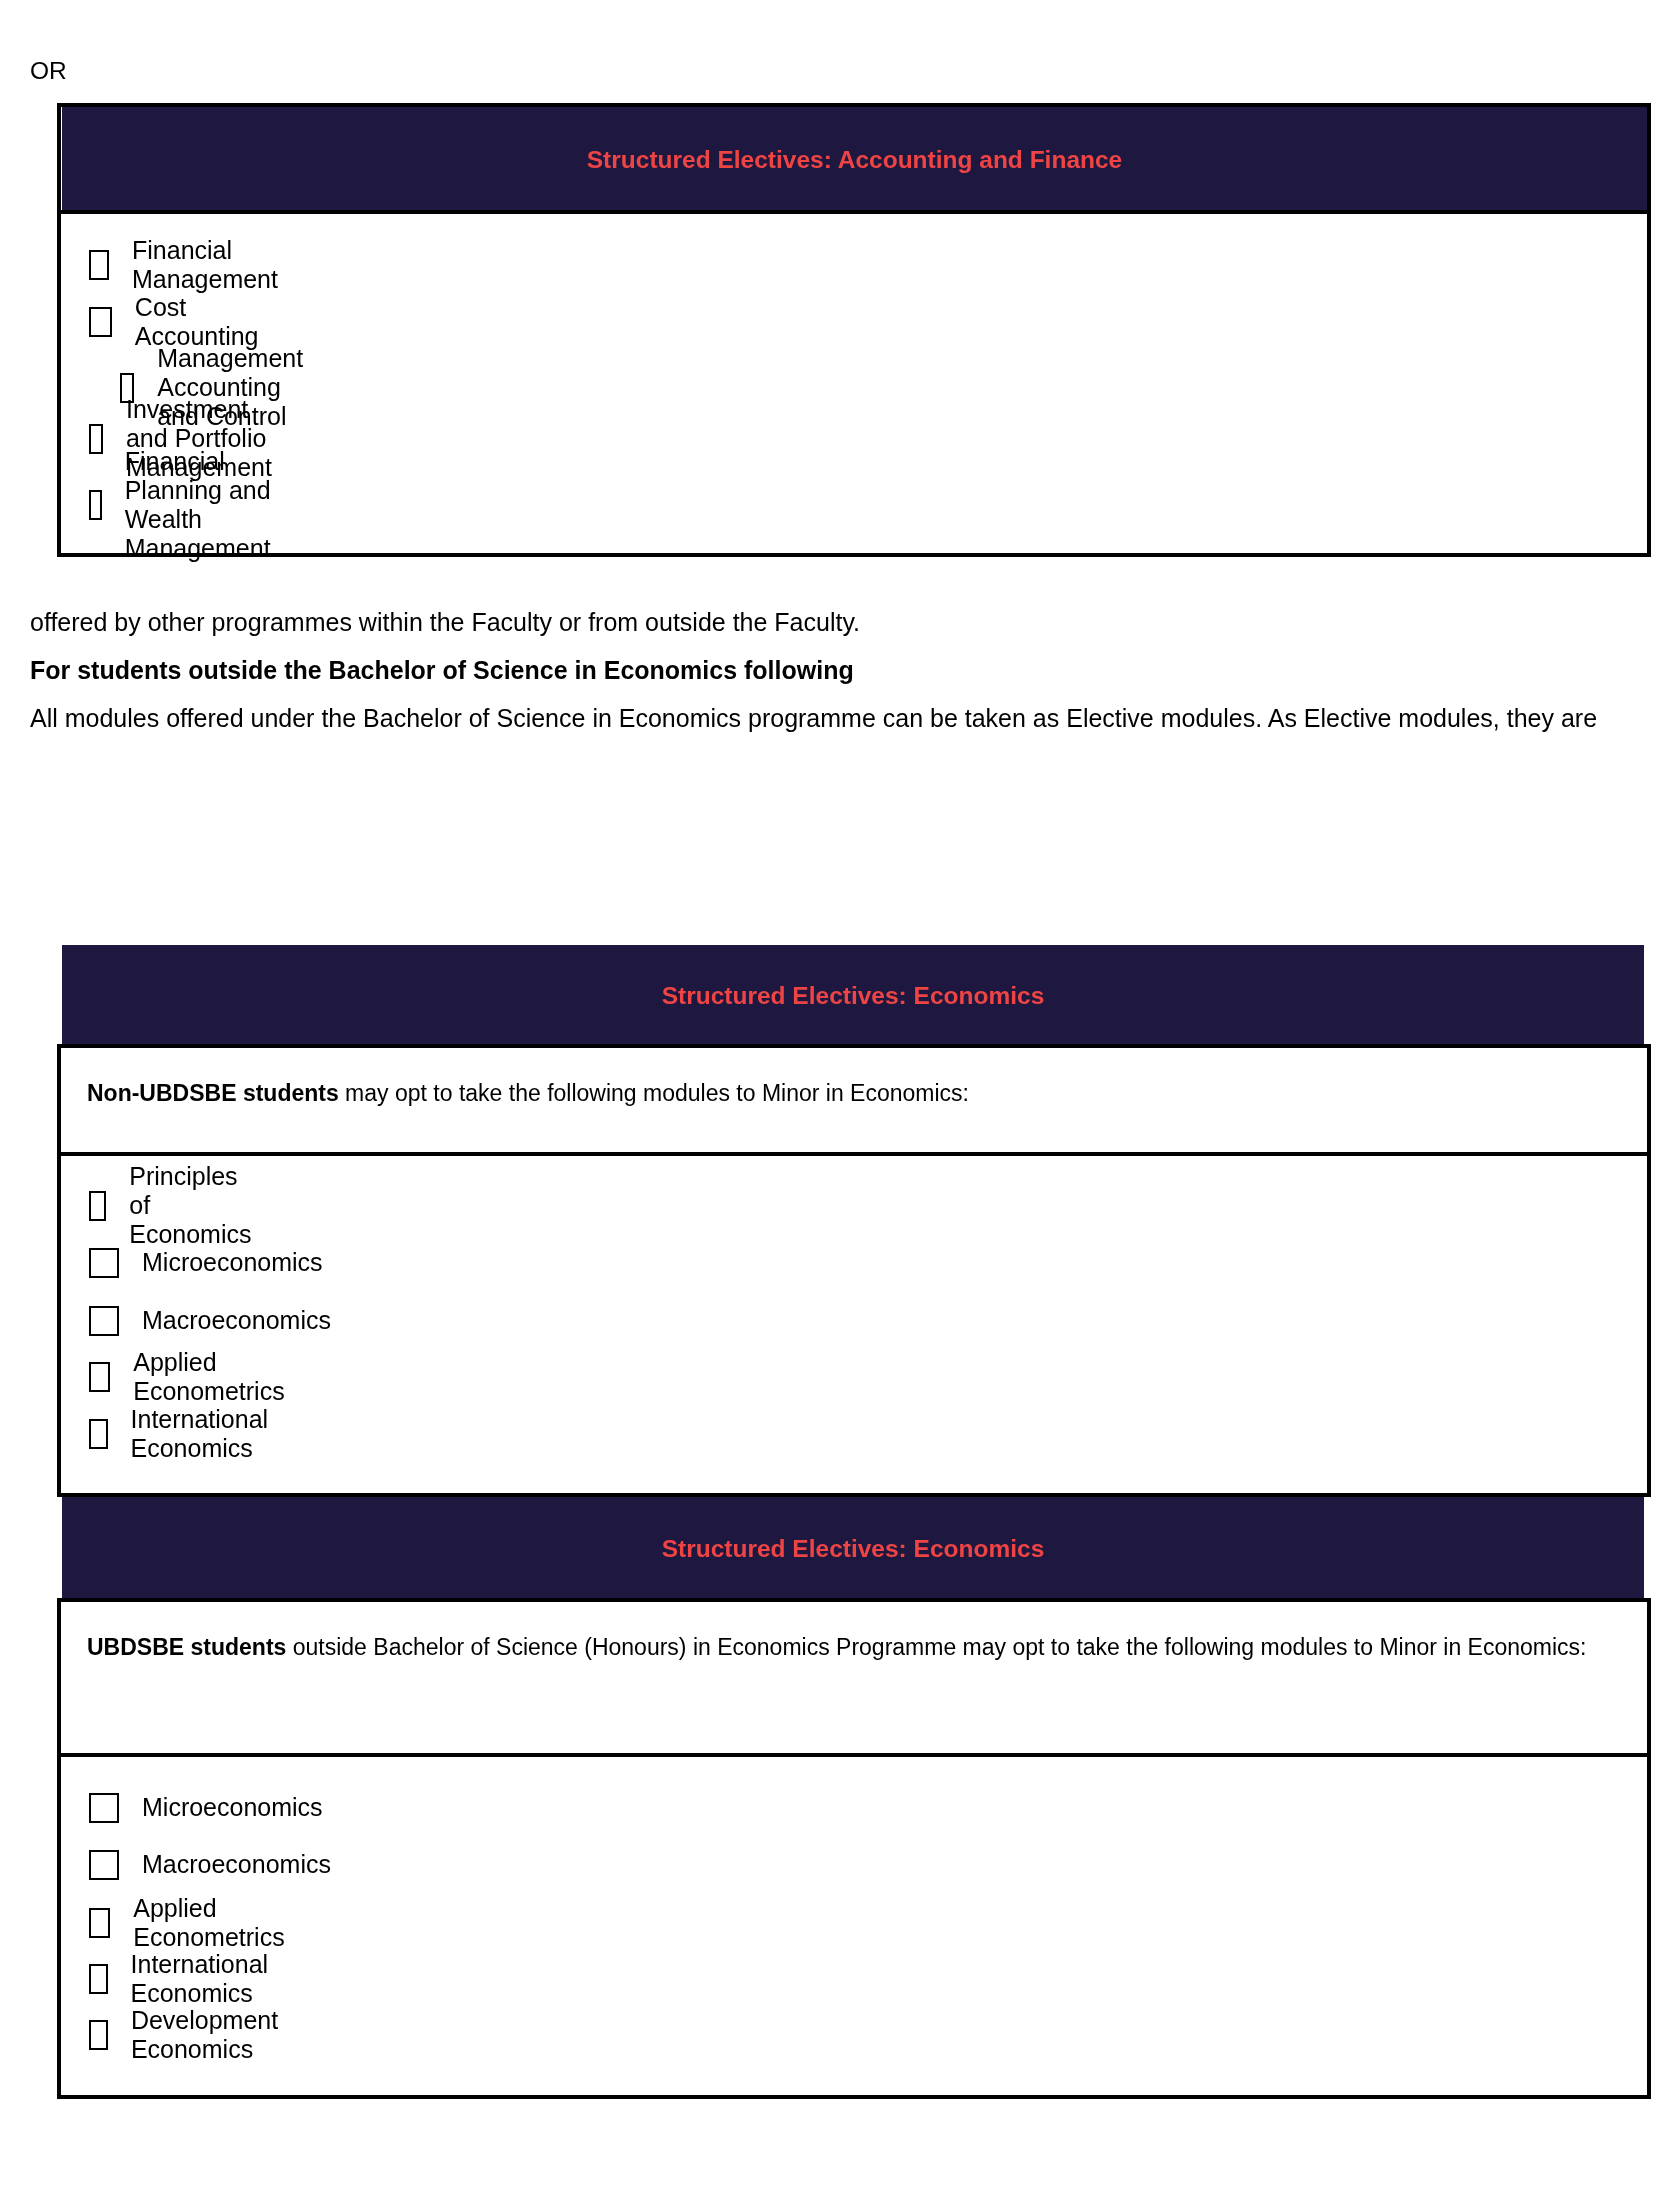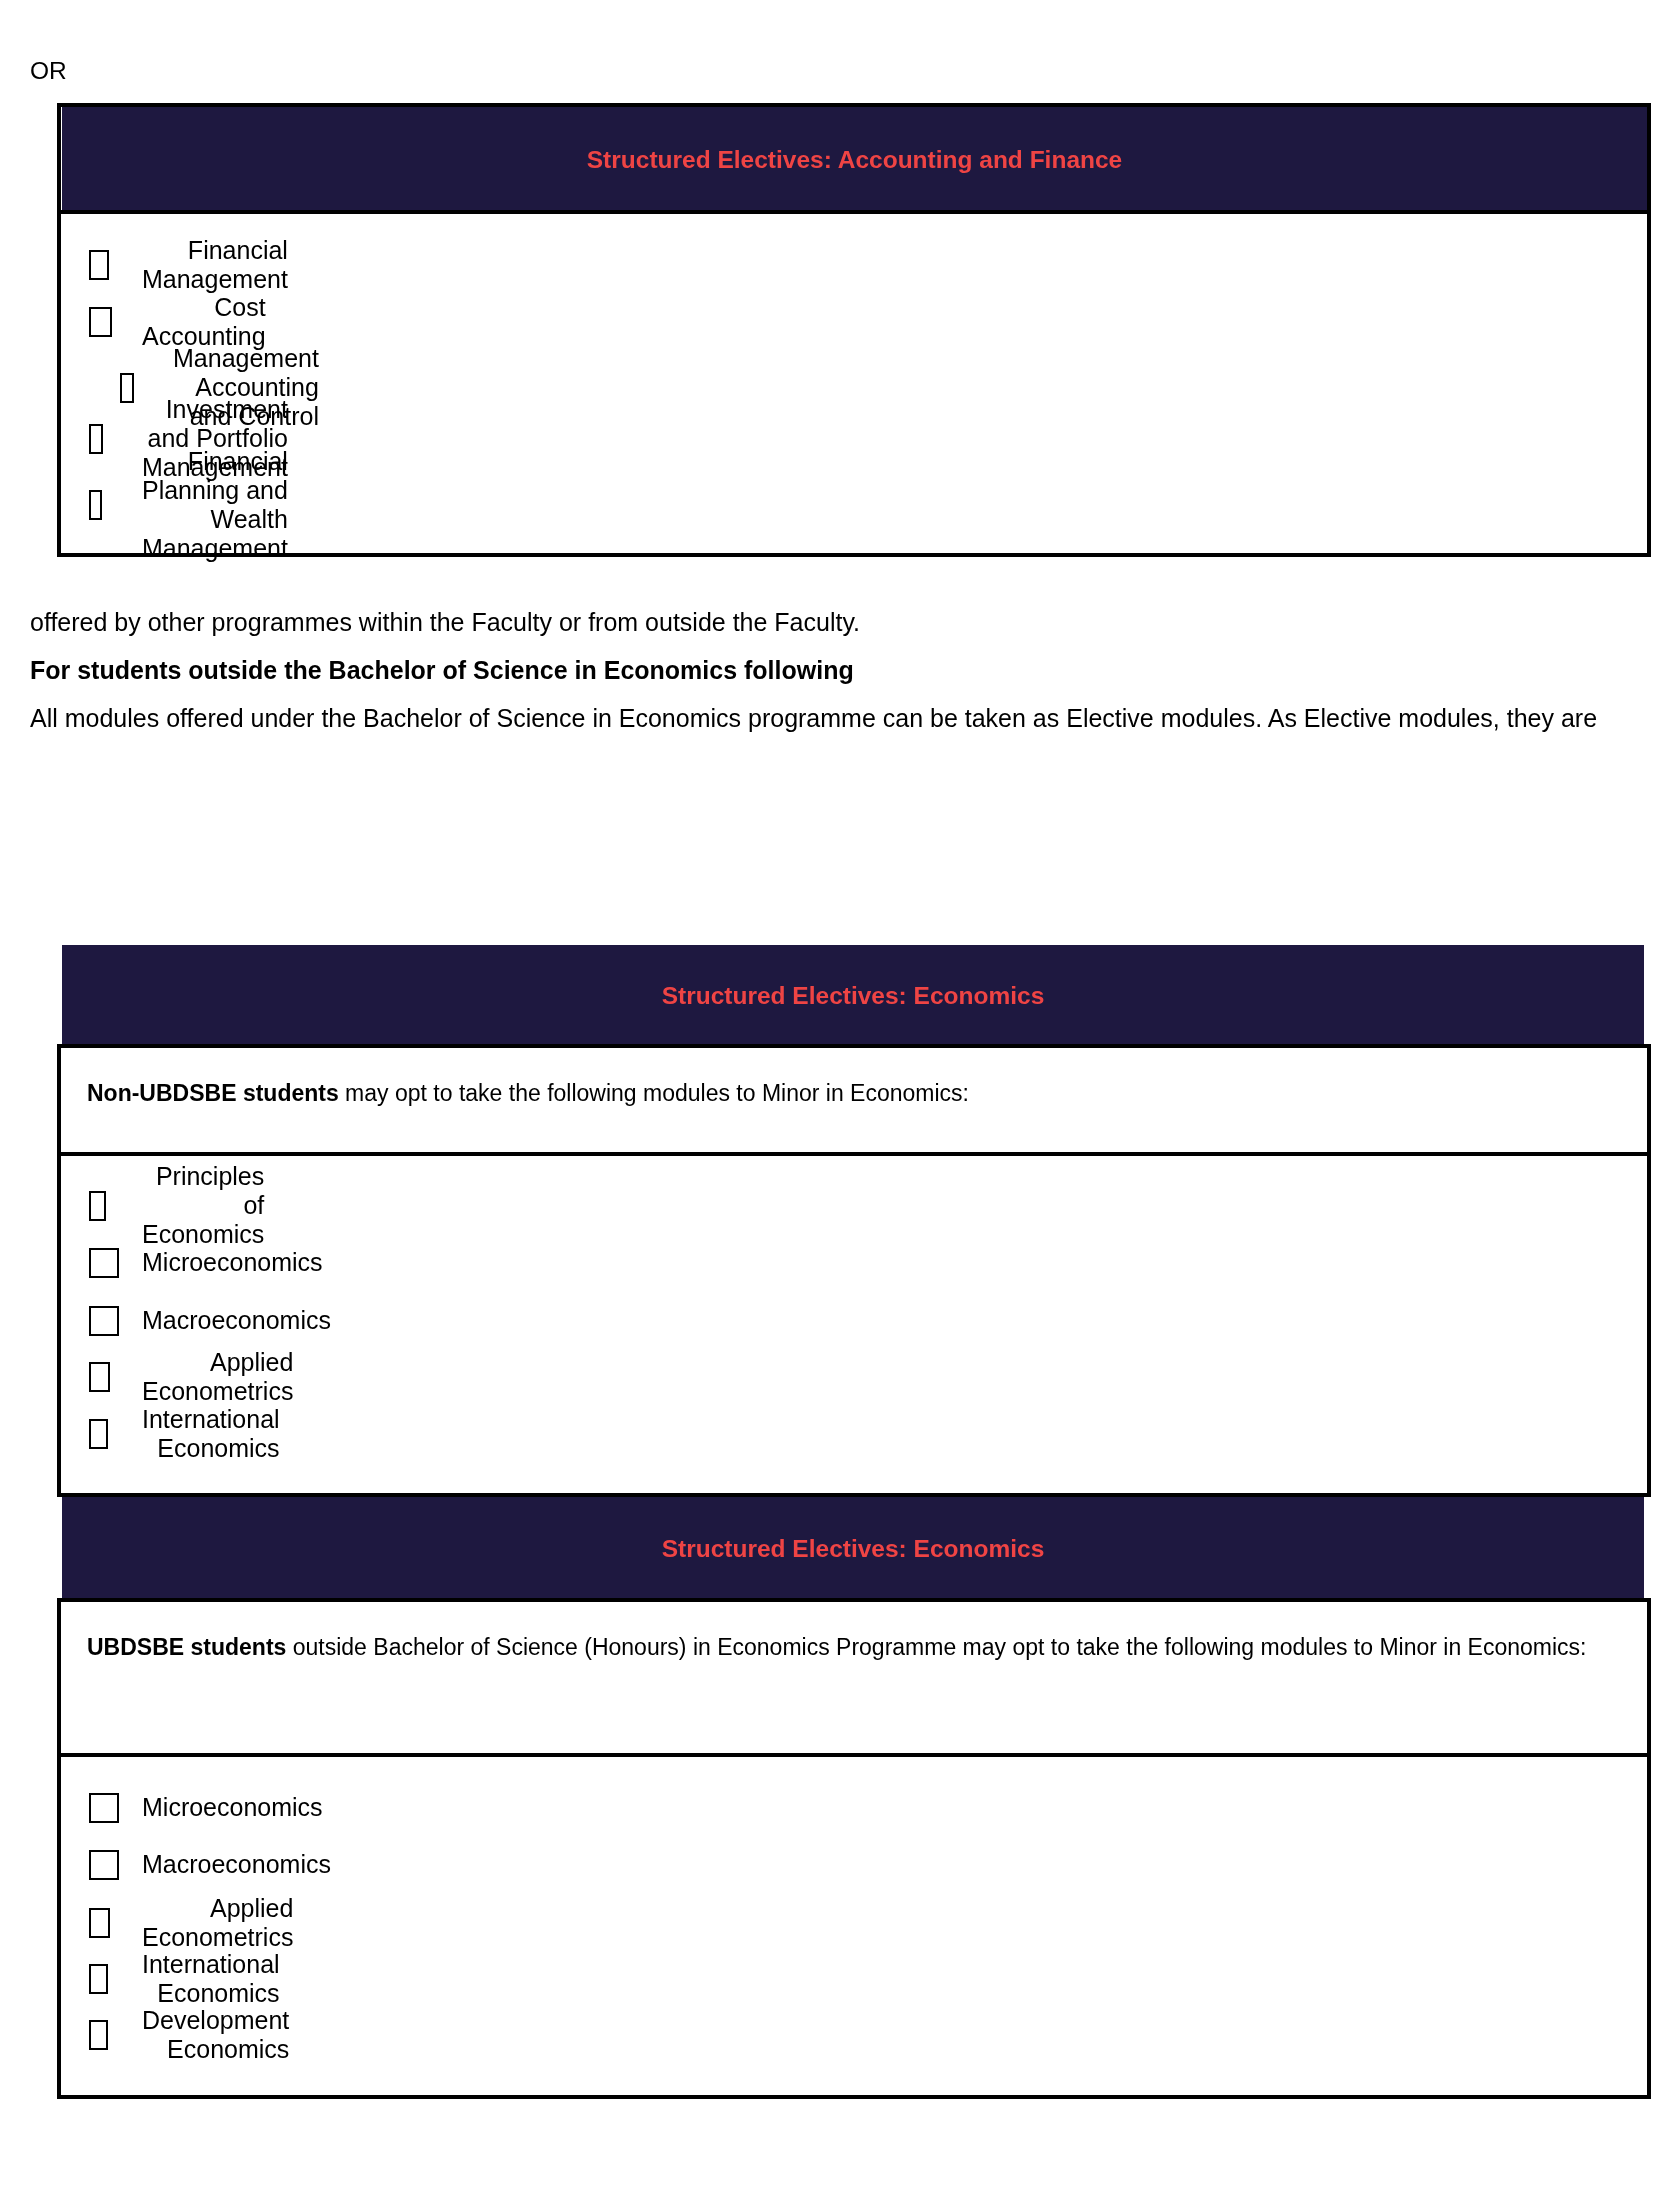--- a/index.html
+++ b/index.html
@@ -3,21 +3,21 @@
 <meta charset="utf-8">
 <style>
   html, body { margin:0; padding:0; background:#ffffff; }
   body { width:1677px; height:2205px; position:relative; overflow:hidden;
          font-family:"Liberation Sans", sans-serif; color:#000; }
   .abs { position:absolute; }
   .or { left:30px; top:57px; font-size:24.5px; }
   .box { position:absolute; border:4.2px solid #000; background:#fff; box-sizing:border-box; }
   .hdr { position:absolute; background:#1e1840; color:#ef4444; font-weight:bold; font-size:24.5px;
          display:flex; align-items:center; justify-content:center; box-sizing:border-box; }
-  .item { position:absolute; left:0; display:flex; align-items:center; font-size:25px; height:37px;text-align:right; }
+  .item { position:absolute; left:0; display:flex; align-items:center; font-size:25px; height:37px; }
   .cb { width:30px; height:30px; border:2.5px solid #000; box-sizing:border-box; margin-right:23px; background:#fff; }
   .para { position:absolute; left:30px; width:1619px; font-size:25px; line-height:48px; }
   .para p { margin:0; white-space:nowrap; }
   .bold { font-weight:bold; }
   .note { position:absolute; font-size:23px; line-height:48px; box-sizing:border-box; padding-left:25px; padding-right:3px; }
   .rule { position:absolute; background:#000; height:4.2px; }
 </style>
 </head>
 <body>
 

